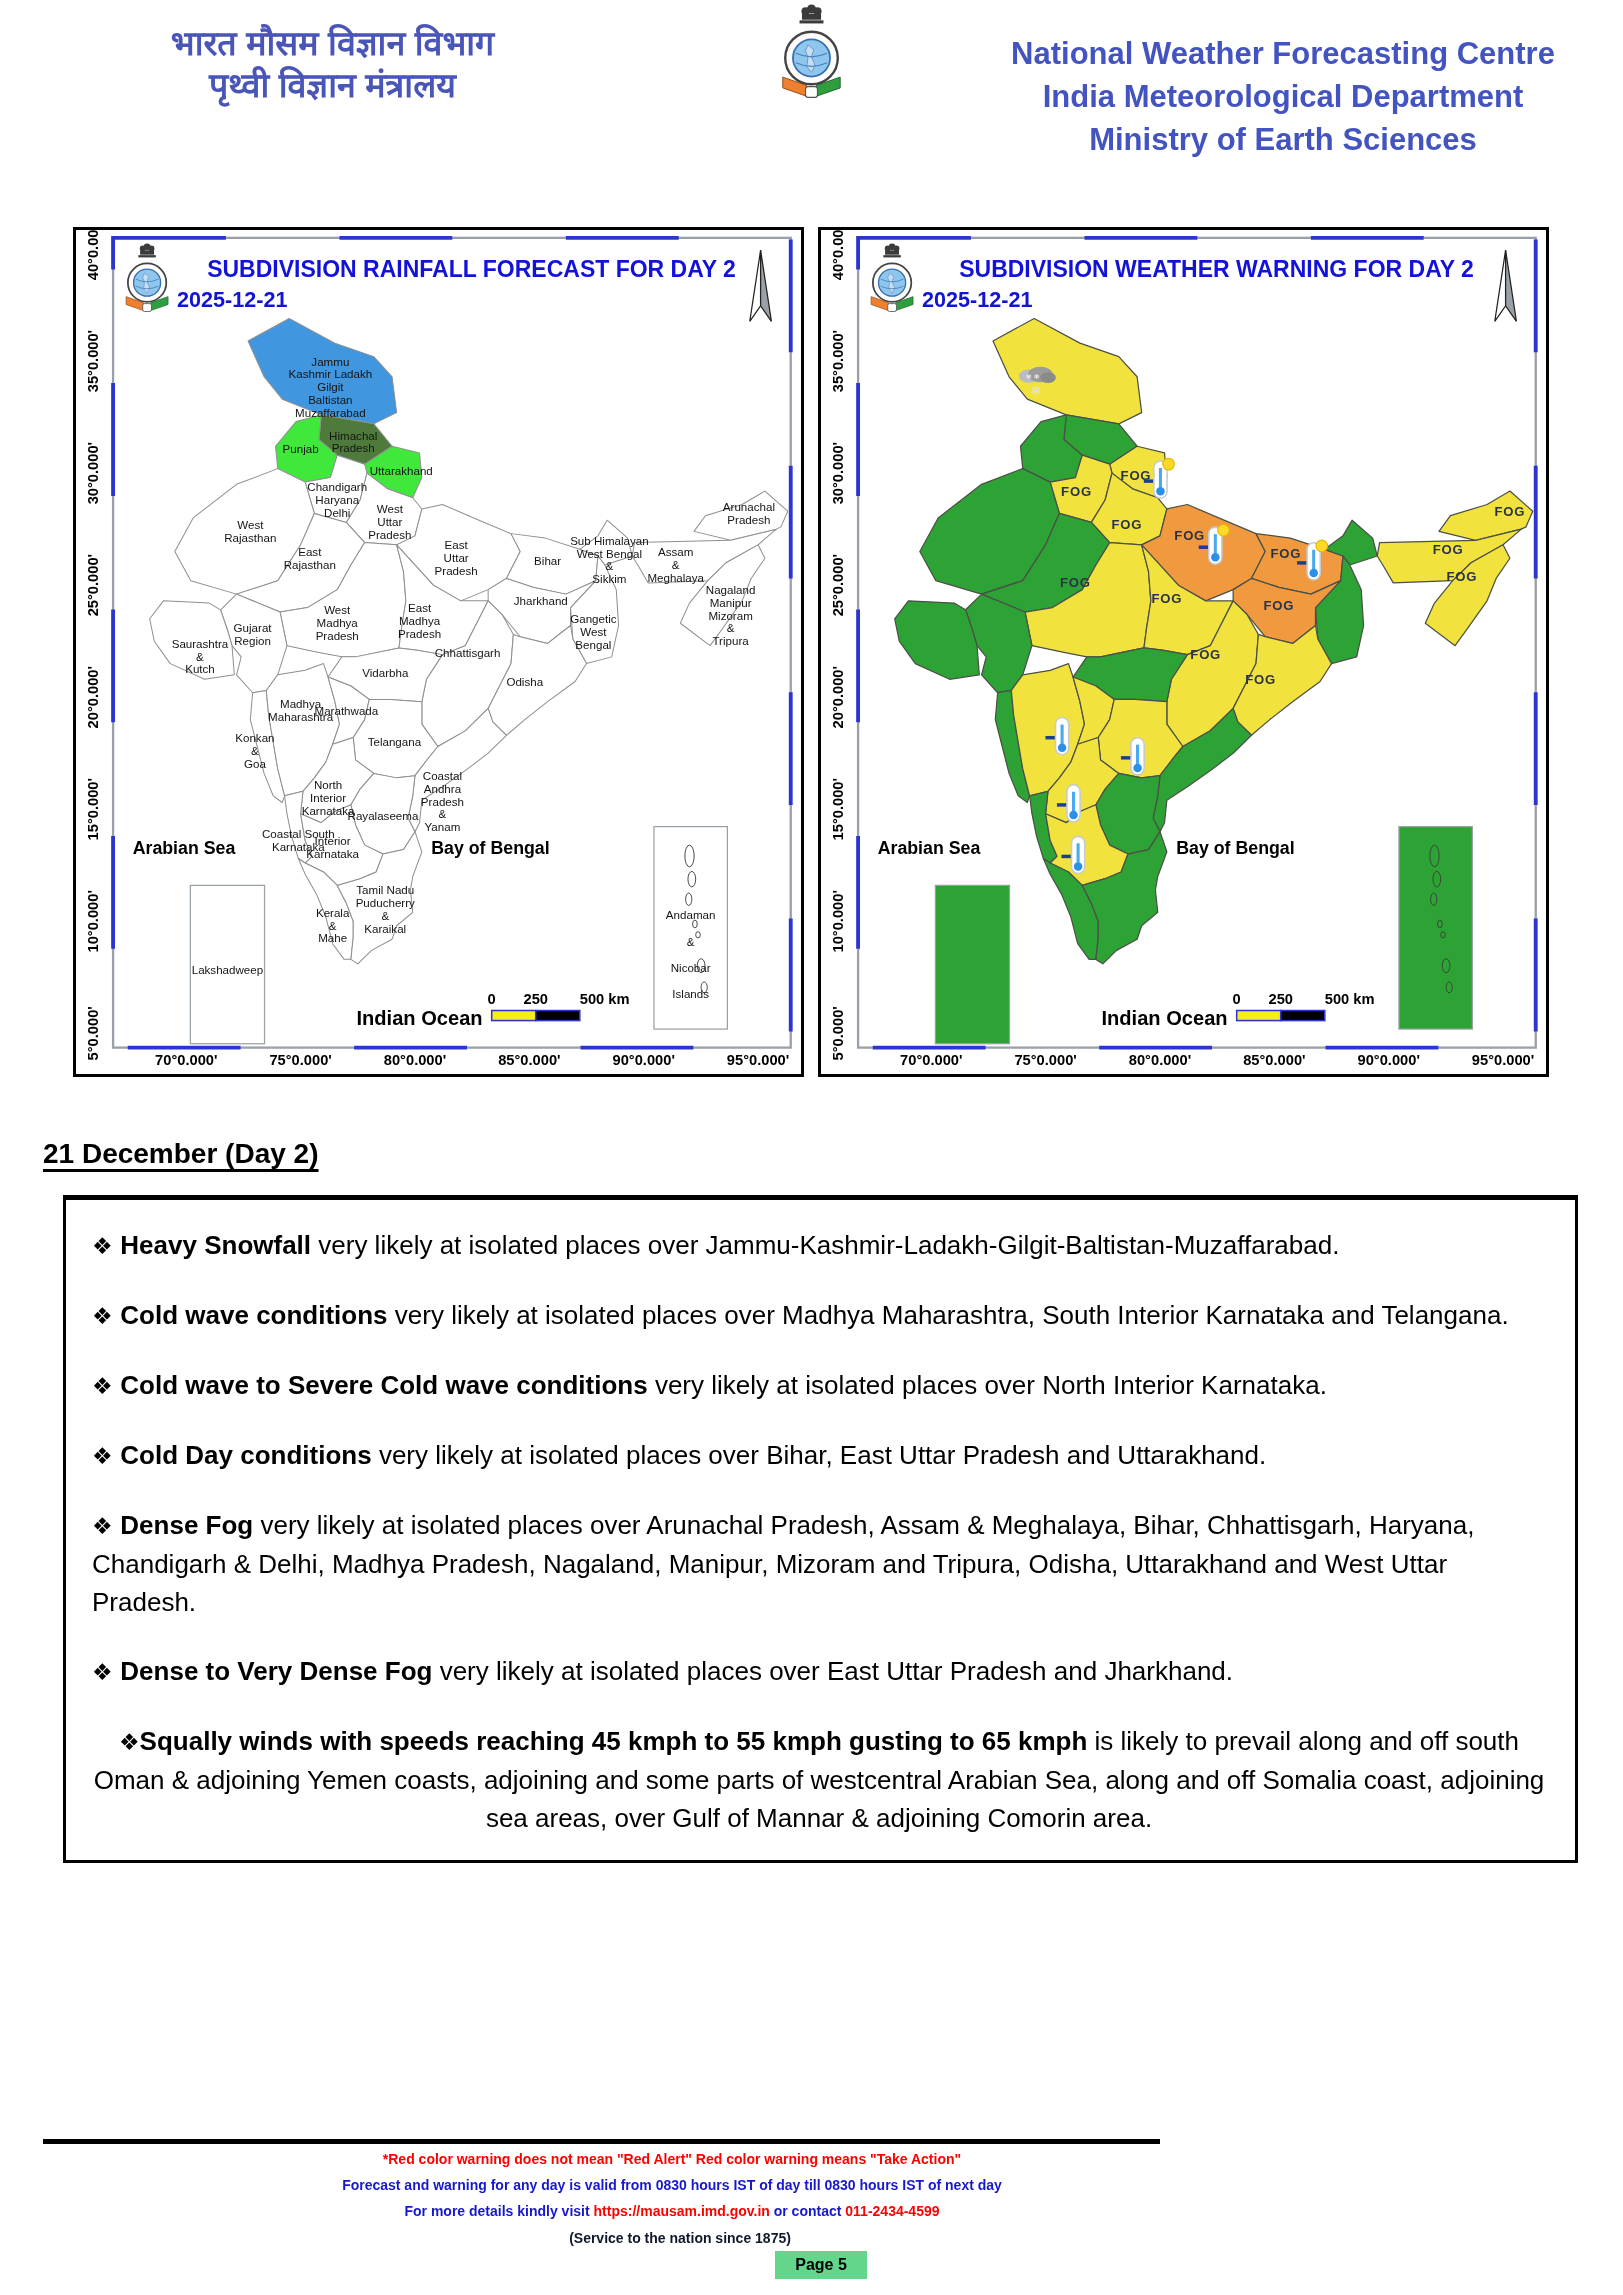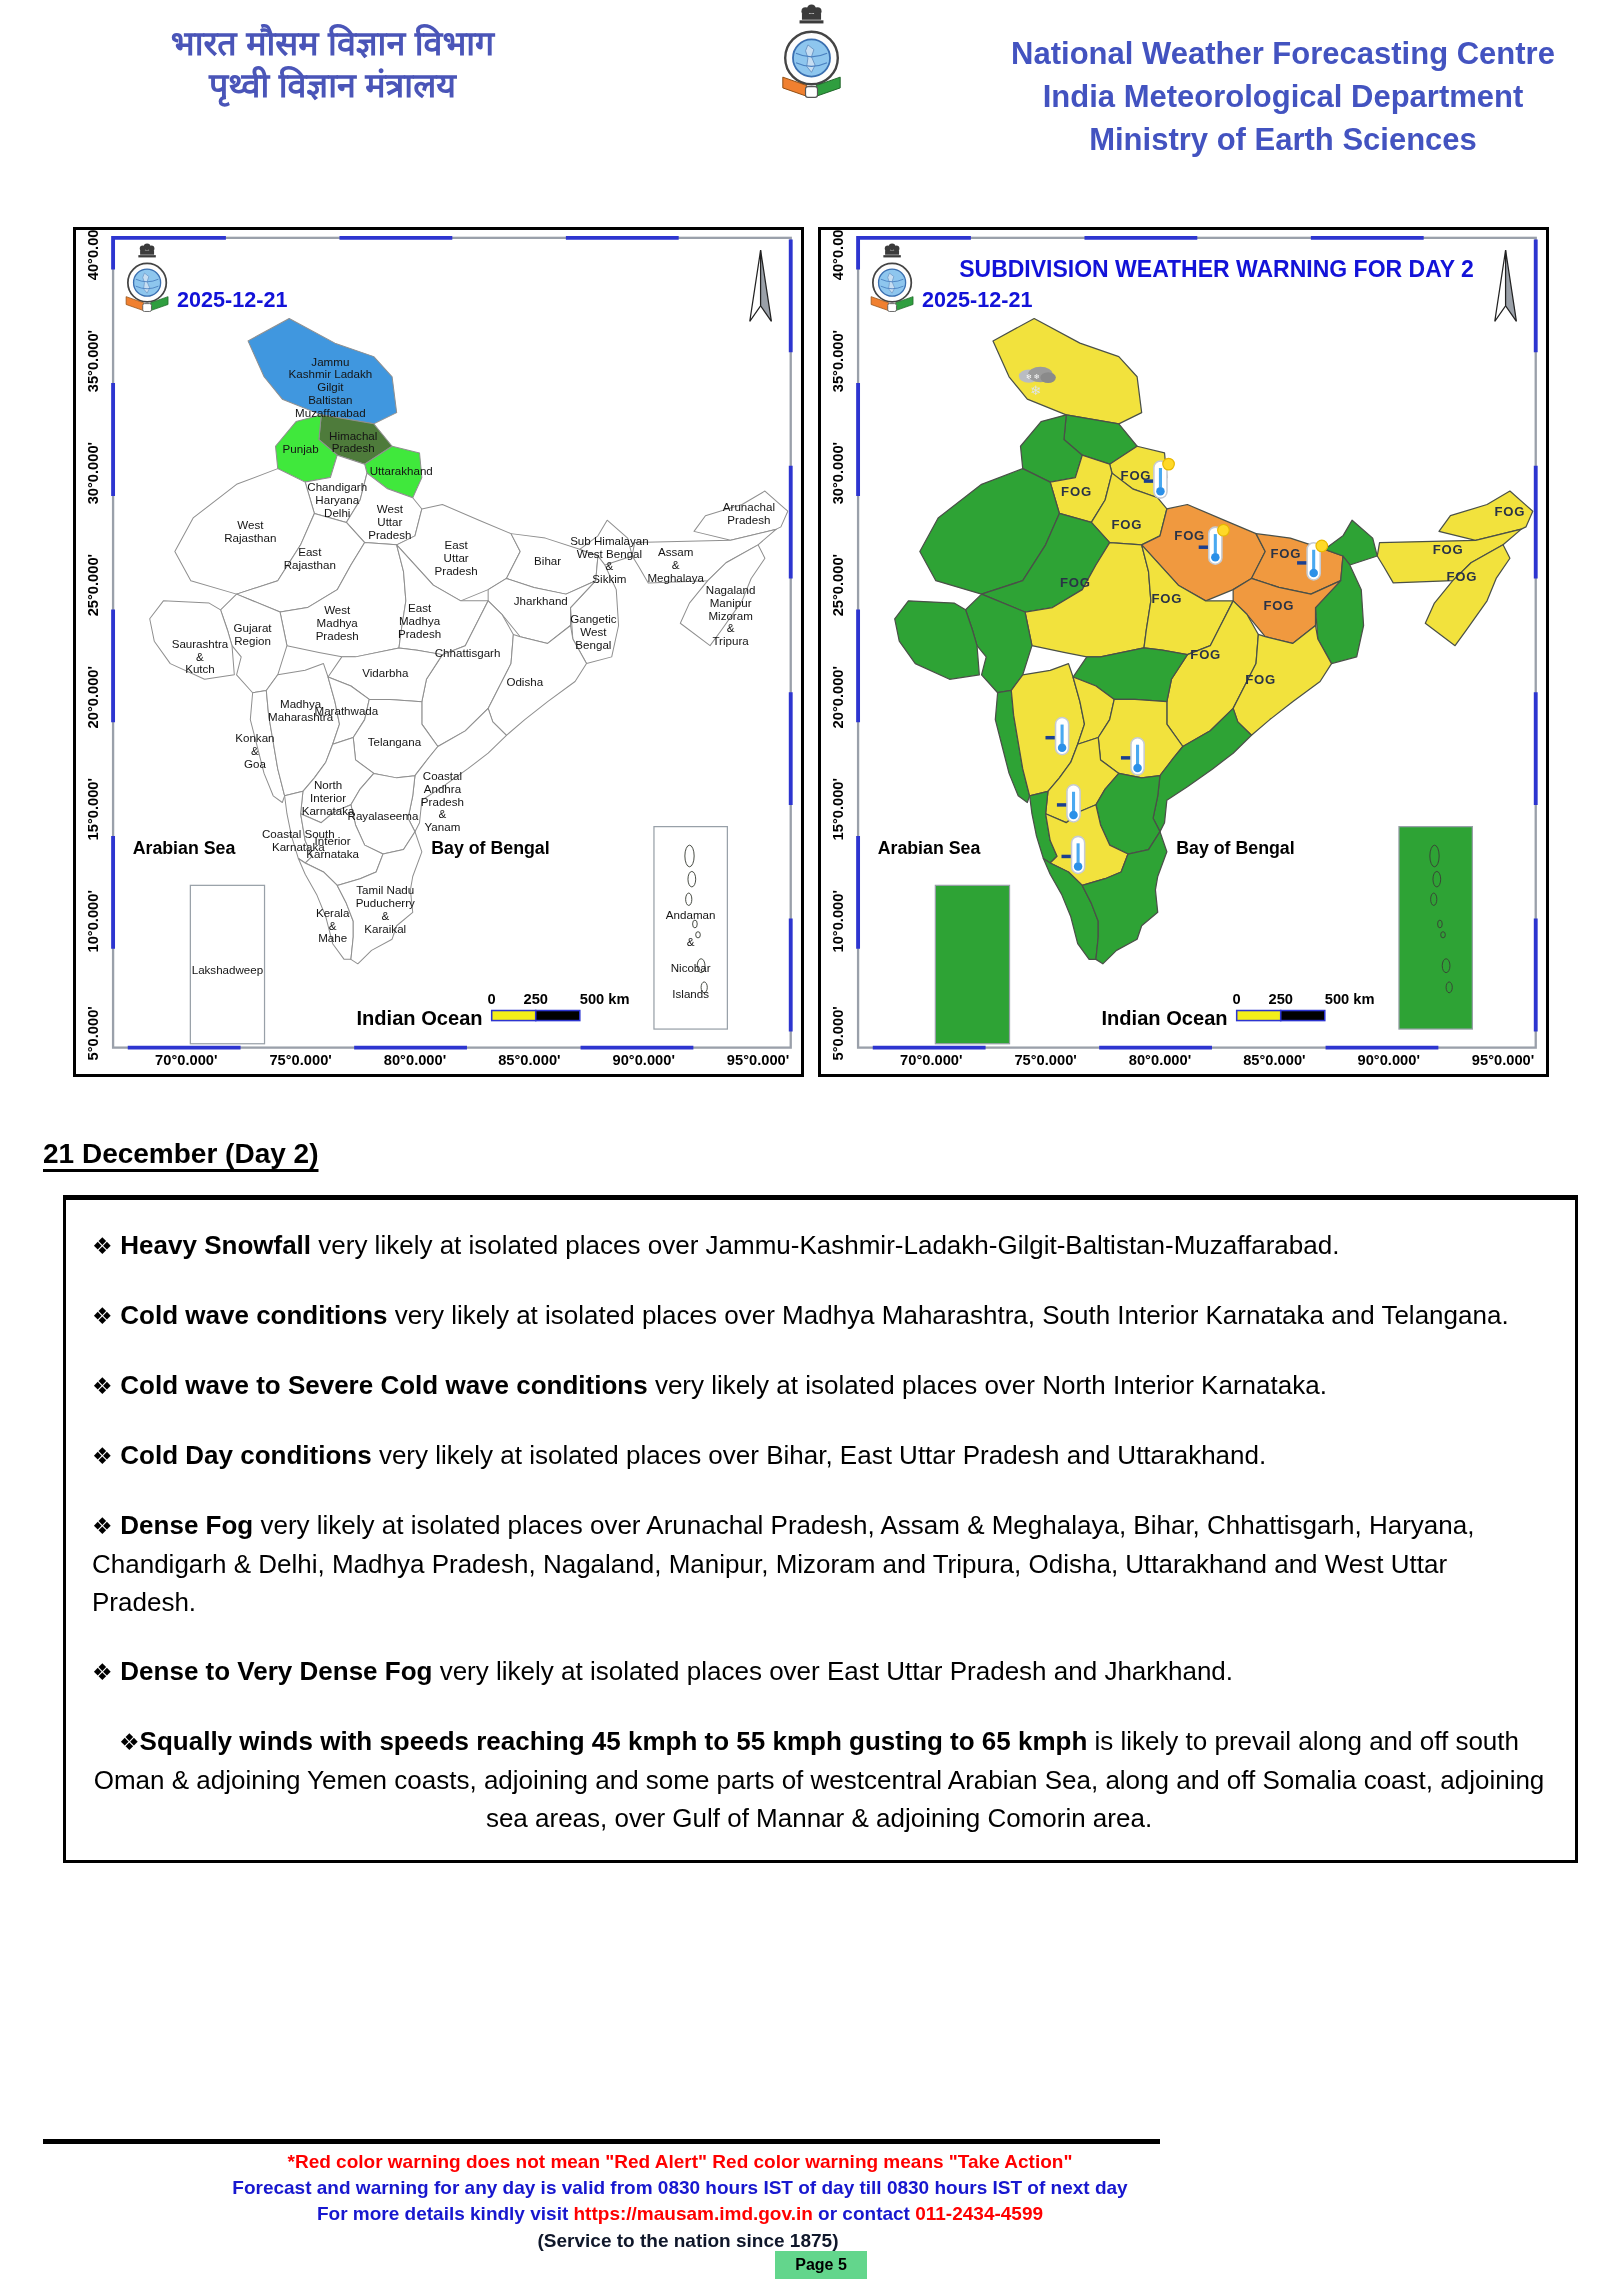--- a/index.html
+++ b/index.html
@@ -29,21 +29,21 @@
   .warn-box { position:absolute; left:43px; top:1195px; width:1515px; min-height:665px;
               border:3.9px solid #000; border-top-width:5.4px; background:#fff; padding:26px 29px 23px 26px;margin-left:20px; }
   .witem { font-size:26px; line-height:38px; margin-bottom:31px; color:#000; }
   .witem:last-child { margin-bottom:0;text-align:center; }
   .witem .bullet { font-size:23px; margin-right:7.7px; }
   .witem.tight .bullet { margin-right:0; }
   .witem b { font-weight:bold; }
 
   
   .foot-rule { position:absolute; left:43px; top:2139px; width:1117px; height:4.6px; background:#000; }
-  .fline { position:absolute; left:8px; width:1344px; text-align:center; font-weight:bold; font-size:19px; }
+  .fline { position:absolute; left:0; width:1344px; text-align:center; font-weight:bold; font-size:14px; }
   .f-red { color:#ff0000; } .f-blue { color:#1717cf; } .f-green { color:#0f172a;padding-left:16px; }
   .seg-blue { color:#1717cf; } .seg-red { color:#ff0000; text-decoration:none; }
   .page-badge { position:absolute; left:775px; top:2251px; width:92px; height:28px;
                 background:#63d68c; text-align:center; font-weight:bold; font-size:16px;
                 line-height:28px; color:#000; }
 </style>
 </head>
 <body>
 
 <svg width="0" height="0" style="position:absolute">
@@ -76,20 +76,21 @@
       <use href="#imdlogo"></use>
     </svg>
   <div class="hdr-eng">
     <div>National Weather Forecasting Centre</div>
     <div>India Meteorological Department</div>
     <div>Ministry of Earth Sciences</div>
   </div>
 </div>
 
 <div class="map-card left">
+  <div class="map-title">SUBDIVISION RAINFALL FORECAST FOR DAY 2</div>
   <div class="map-date">2025-12-21</div>
   <svg class="mapsvg" width="724" height="844" viewBox="0 0 937 1092">
       <rect x="48" y="10" width="877" height="1048" fill="none" stroke="#9aa0aa" stroke-width="3"></rect>
       <rect x="48" y="10" width="877" height="1048" fill="none" stroke="#2d35d0" stroke-width="5" stroke-dasharray="146 147"></rect>
       <text x="28" y="24.5" font-size="19" font-weight="bold" text-anchor="middle" transform="rotate(-90 28 24.5)">40°0.000'</text>
       <text x="28" y="169.5" font-size="19" font-weight="bold" text-anchor="middle" transform="rotate(-90 28 169.5)">35°0.000'</text>
       <text x="28" y="314.5" font-size="19" font-weight="bold" text-anchor="middle" transform="rotate(-90 28 314.5)">30°0.000'</text>
       <text x="28" y="459.5" font-size="19" font-weight="bold" text-anchor="middle" transform="rotate(-90 28 459.5)">25°0.000'</text>
       <text x="28" y="604.5" font-size="19" font-weight="bold" text-anchor="middle" transform="rotate(-90 28 604.5)">20°0.000'</text>
       <text x="28" y="749.5" font-size="19" font-weight="bold" text-anchor="middle" transform="rotate(-90 28 749.5)">15°0.000'</text>

